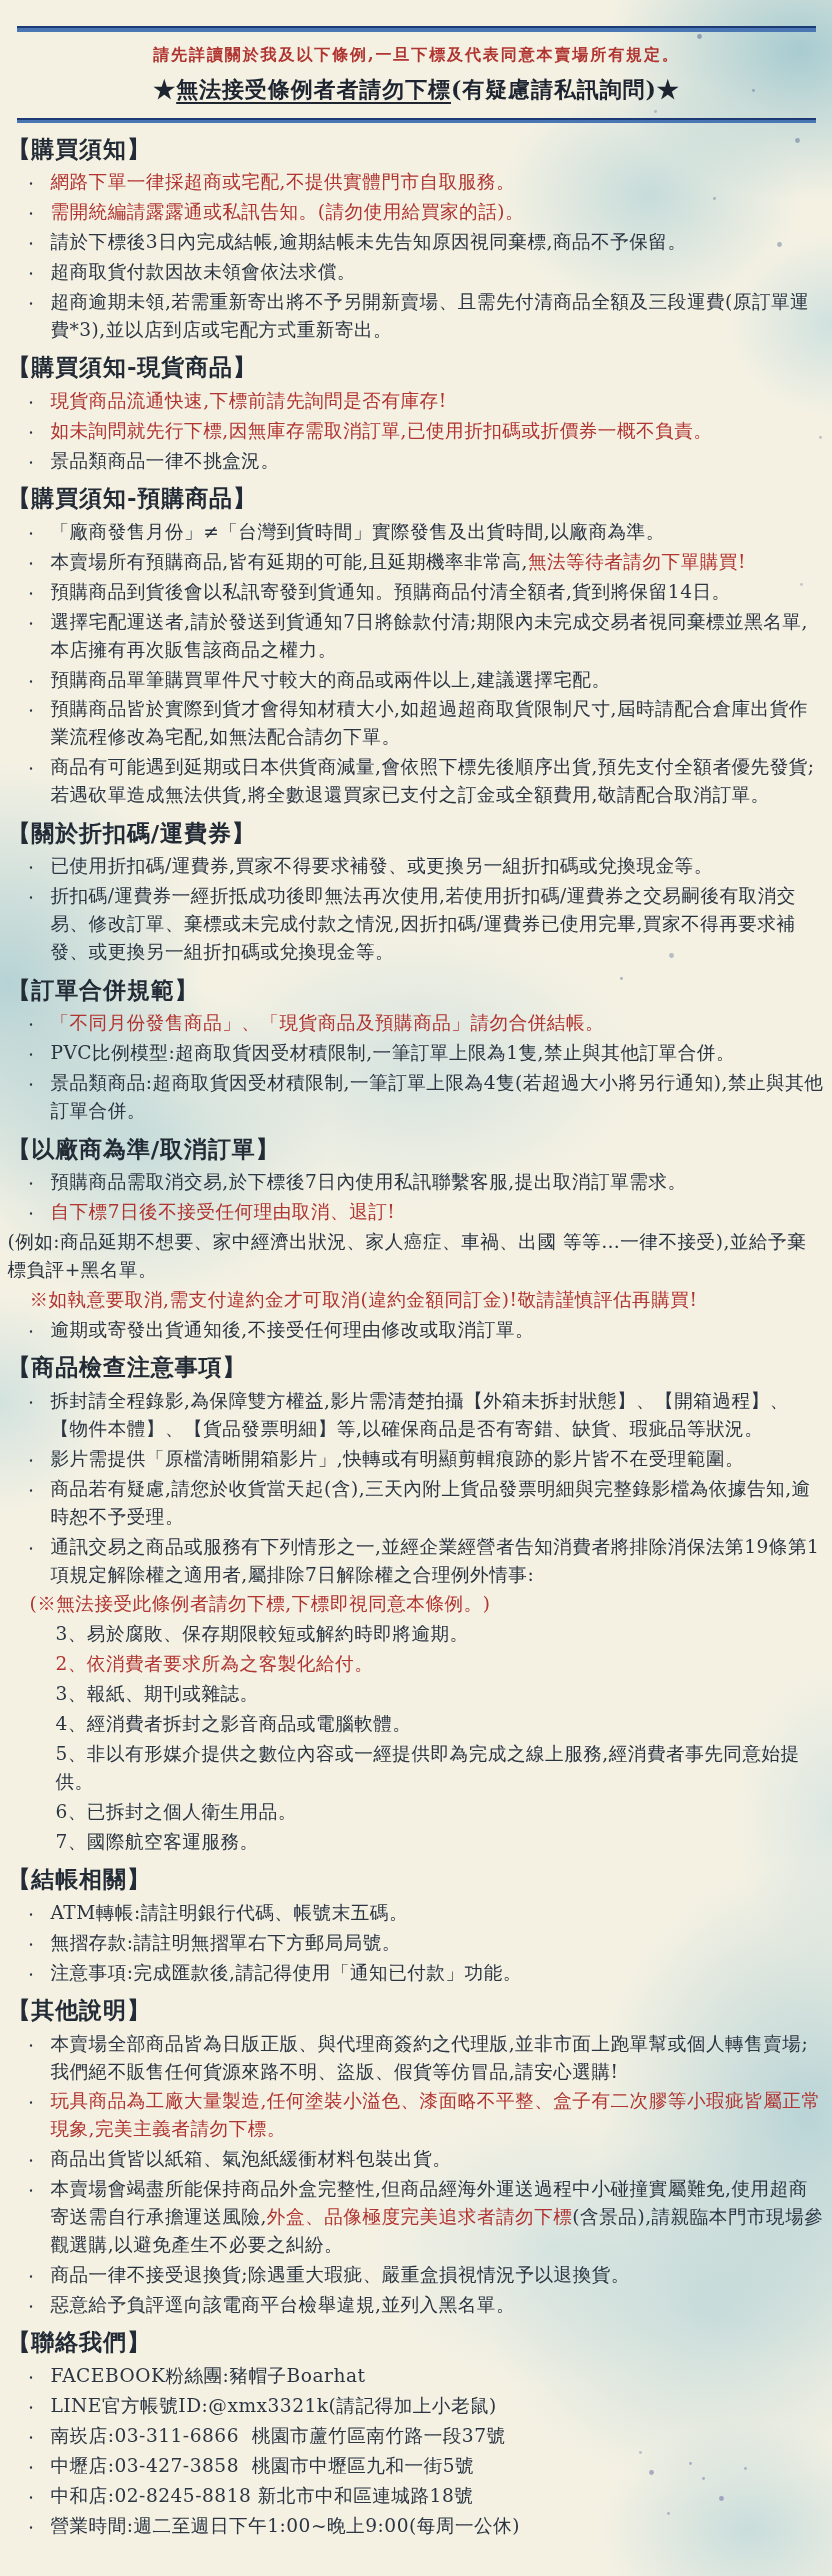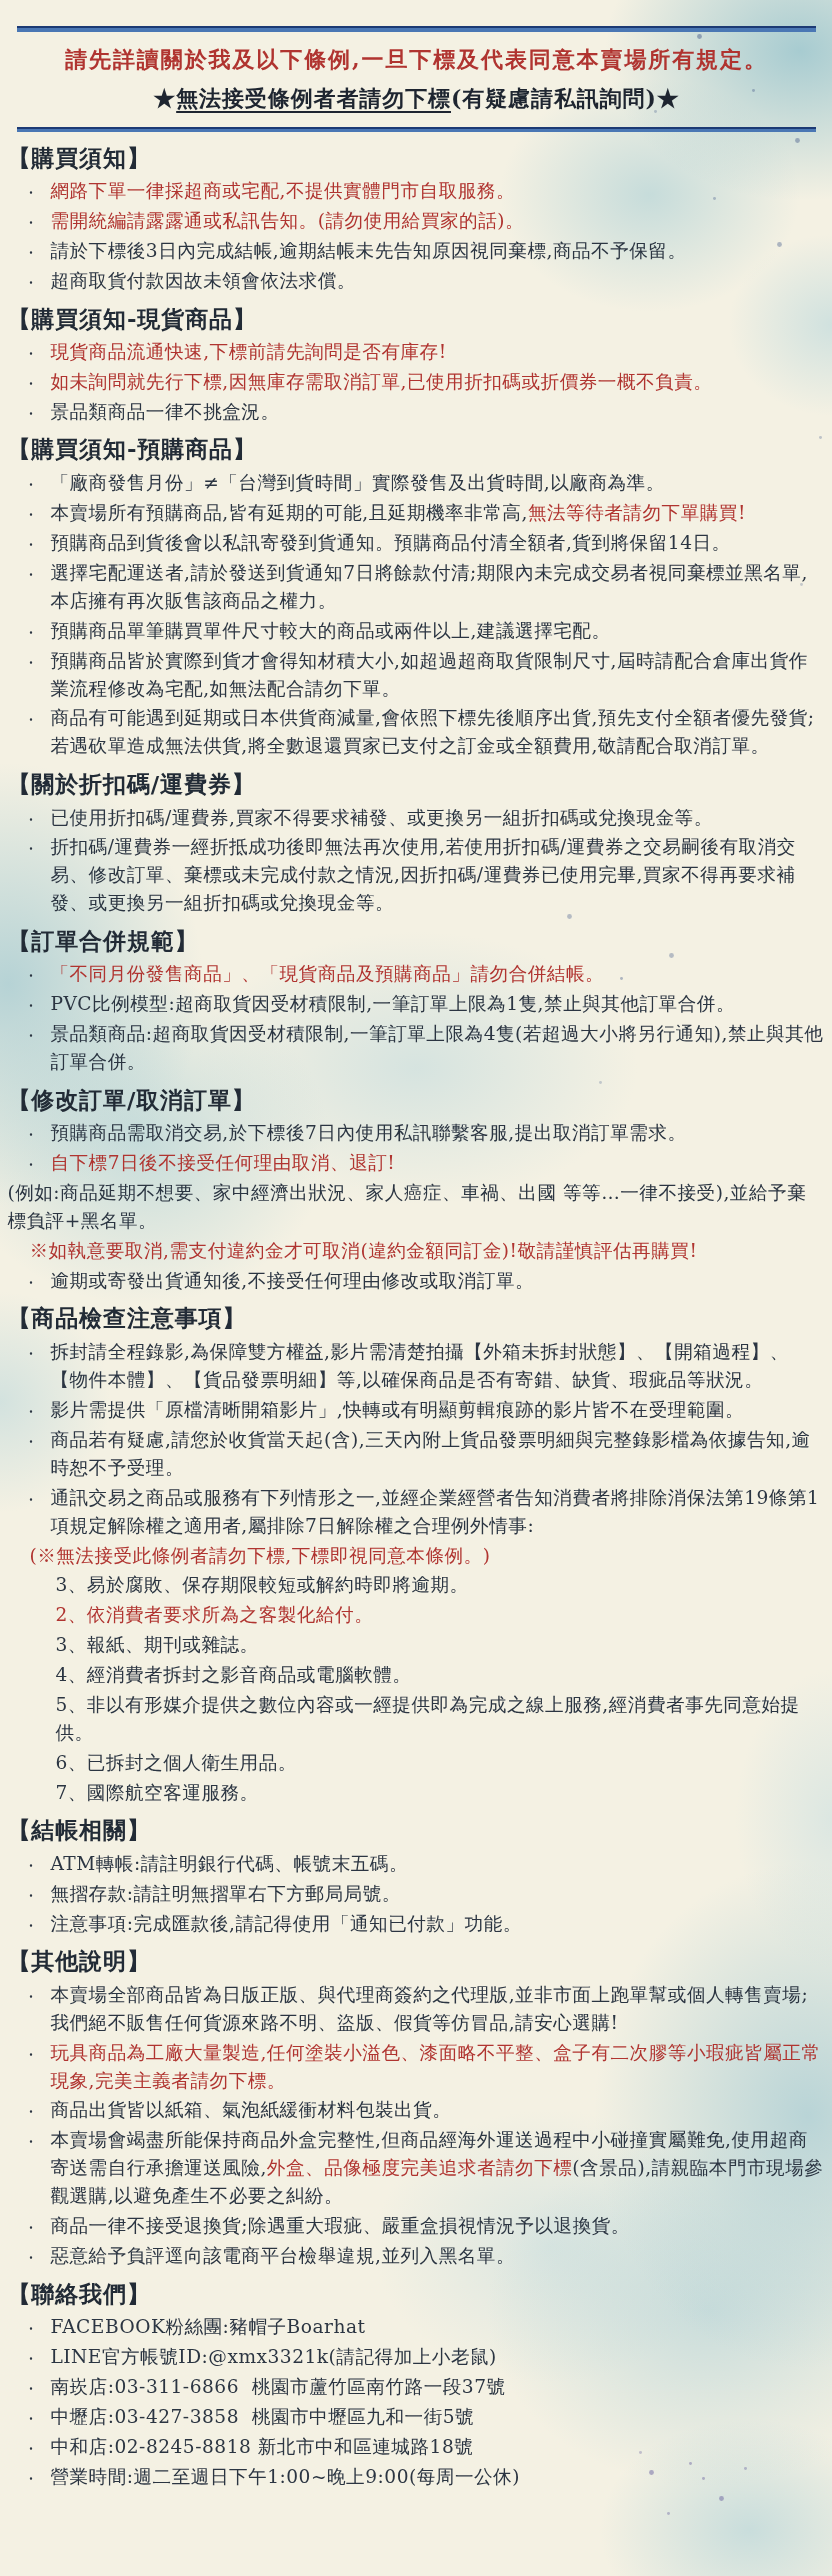--- a/index.html
+++ b/index.html
@@ -44,21 +44,21 @@
       639px 2451px 0 0 rgba(108,100,160,.35),744px 2467px 0 0 rgba(108,100,160,.4);
   }
   .divider{
     height:5.6px;margin:0 16.7px;
     background:linear-gradient(to bottom,#1c3a74 0%,#1c3a74 38%,#4a77b4 38%,#4a77b4 100%);
   }
   .divider.top{margin-top:26px;}
   .divider.bottom{margin-bottom:9.3px;}
   .banner-title{
     margin:13px 0 9.3px 0;text-align:center;
-    font-size:22px;font-weight:bold;letter-spacing:1.9px;color:#b03430;
+    font-size:16px;font-weight:bold;letter-spacing:1.9px;color:#b03430;
   }
   .warning-line{
     margin:5.6px 0 13px 0;text-align:center;
     font-size:22px;font-weight:bold;letter-spacing:0.9px;color:#1e2530;
   }
   .warning-line .u{
     text-decoration:underline;
     text-decoration-thickness:1.9px;
     text-underline-offset:4.6px;
   }
@@ -97,20 +97,21 @@
 
   <div class="divider bottom"></div>
 
   <main class="content" id="sections">
       <section>
         <h2 class="sec-title">【購買須知】</h2>
         <p class="it bullet"><span class="bul">‧</span><span class="c-red">網路下單一律採超商或宅配,不提供實體門市自取服務。</span></p>
         <p class="it bullet"><span class="bul">‧</span><span class="c-red">需開統編請露露通或私訊告知。(請勿使用給買家的話)。</span></p>
         <p class="it bullet"><span class="bul">‧</span><span class="c-dark">請於下標後3日內完成結帳,逾期結帳未先告知原因視同棄標,商品不予保留。</span></p>
         <p class="it bullet"><span class="bul">‧</span><span class="c-dark">超商取貨付款因故未領會依法求償。</span></p>
+        <p class="it bullet"><span class="bul">‧</span><span class="c-dark">超商逾期未領,若需重新寄出將不予另開新賣場、且需先付清商品全額及三段運費(原訂單運費*3),並以店到店或宅配方式重新寄出。</span></p>
       </section>
       <section>
         <h2 class="sec-title">【購買須知-現貨商品】</h2>
         <p class="it bullet"><span class="bul">‧</span><span class="c-red">現貨商品流通快速,下標前請先詢問是否有庫存!</span></p>
         <p class="it bullet"><span class="bul">‧</span><span class="c-red">如未詢問就先行下標,因無庫存需取消訂單,已使用折扣碼或折價券一概不負責。</span></p>
         <p class="it bullet"><span class="bul">‧</span><span class="c-dark">景品類商品一律不挑盒況。</span></p>
       </section>
       <section>
         <h2 class="sec-title">【購買須知-預購商品】</h2>
         <p class="it bullet"><span class="bul">‧</span><span class="c-dark">「廠商發售月份」≠「台灣到貨時間」實際發售及出貨時間,以廠商為準。</span></p>
@@ -126,21 +127,21 @@
         <p class="it bullet"><span class="bul">‧</span><span class="c-dark">已使用折扣碼/運費券,買家不得要求補發、或更換另一組折扣碼或兌換現金等。</span></p>
         <p class="it bullet"><span class="bul">‧</span><span class="c-dark">折扣碼/運費券一經折抵成功後即無法再次使用,若使用折扣碼/運費券之交易嗣後有取消交易、修改訂單、棄標或未完成付款之情況,因折扣碼/運費券已使用完畢,買家不得再要求補發、或更換另一組折扣碼或兌換現金等。</span></p>
       </section>
       <section>
         <h2 class="sec-title">【訂單合併規範】</h2>
         <p class="it bullet"><span class="bul">‧</span><span class="c-red">「不同月份發售商品」、「現貨商品及預購商品」請勿合併結帳。</span></p>
         <p class="it bullet"><span class="bul">‧</span><span class="c-dark">PVC比例模型:超商取貨因受材積限制,一筆訂單上限為1隻,禁止與其他訂單合併。</span></p>
         <p class="it bullet"><span class="bul">‧</span><span class="c-dark">景品類商品:超商取貨因受材積限制,一筆訂單上限為4隻(若超過大小將另行通知),禁止與其他訂單合併。</span></p>
       </section>
       <section>
-        <h2 class="sec-title">【修改訂單/取消訂單】</h2>
+        <h2 class="sec-title">【以廠商為準/取消訂單】</h2>
         <p class="it bullet"><span class="bul">‧</span><span class="c-dark">預購商品需取消交易,於下標後7日內使用私訊聯繫客服,提出取消訂單需求。</span></p>
         <p class="it bullet"><span class="bul">‧</span><span class="c-red">自下標7日後不接受任何理由取消、退訂!</span></p>
         <p class="it plain"><span class="c-dark">(例如:商品延期不想要、家中經濟出狀況、家人癌症、車禍、出國 等等…一律不接受),並給予棄標負評+黑名單。</span></p>
         <p class="it note"><span class="c-red">※如執意要取消,需支付違約金才可取消(違約金額同訂金)!敬請謹慎評估再購買!</span></p>
         <p class="it bullet"><span class="bul">‧</span><span class="c-dark">逾期或寄發出貨通知後,不接受任何理由修改或取消訂單。</span></p>
       </section>
       <section>
         <h2 class="sec-title">【商品檢查注意事項】</h2>
         <p class="it bullet"><span class="bul">‧</span><span class="c-dark">拆封請全程錄影,為保障雙方權益,影片需清楚拍攝【外箱未拆封狀態】、【開箱過程】、【物件本體】、【貨品發票明細】等,以確保商品是否有寄錯、缺貨、瑕疵品等狀況。</span></p>
         <p class="it bullet"><span class="bul">‧</span><span class="c-dark">影片需提供「原檔清晰開箱影片」,快轉或有明顯剪輯痕跡的影片皆不在受理範圍。</span></p>

